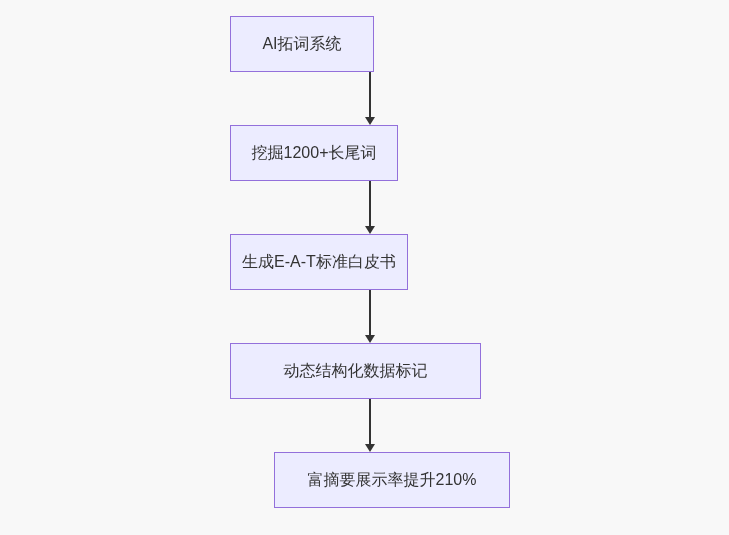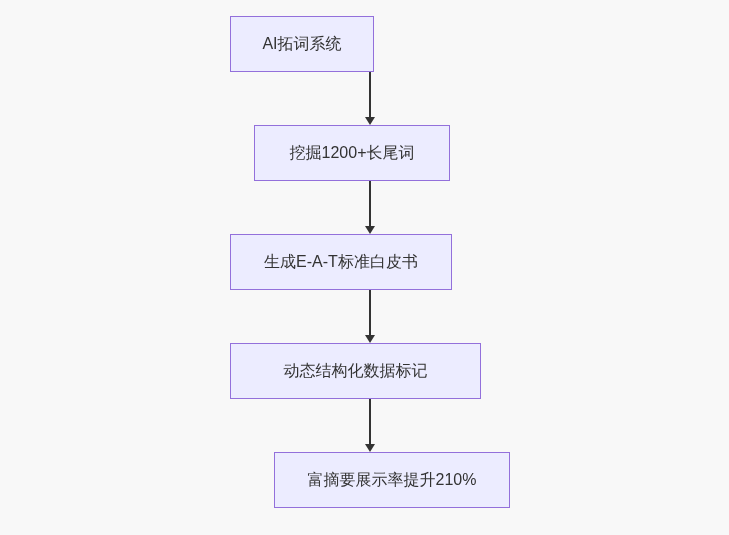--- a/index.html
+++ b/index.html
@@ -30,22 +30,22 @@
     justify-content: center;
     background: var(--node-fill, #ECECFF);
     border: 1.5px solid var(--node-border, #9370DB);
     color: var(--node-text, #333333);
     font-size: 16px;
     line-height: 1;
     white-space: nowrap;
     text-align: center;
   }
   .flow-node.n1 { width: 144px; }
-  .flow-node.n2 { width: 196px; margin-left: 24px; }
-  .flow-node.n3 { width: 222px; }
+  .flow-node.n2 { width: 168px; }
+  .flow-node.n3 { width: 178px; }
   .flow-node.n4 { width: 251px; }
   .flow-node.n5 { width: 236px; margin-left: 44px; }
   .flow-arrow {
     height: 53px;
     display: flex;
     flex-direction: column;
     align-items: center;
   }
   .flow-arrow .shaft {
     width: 1.5px;

